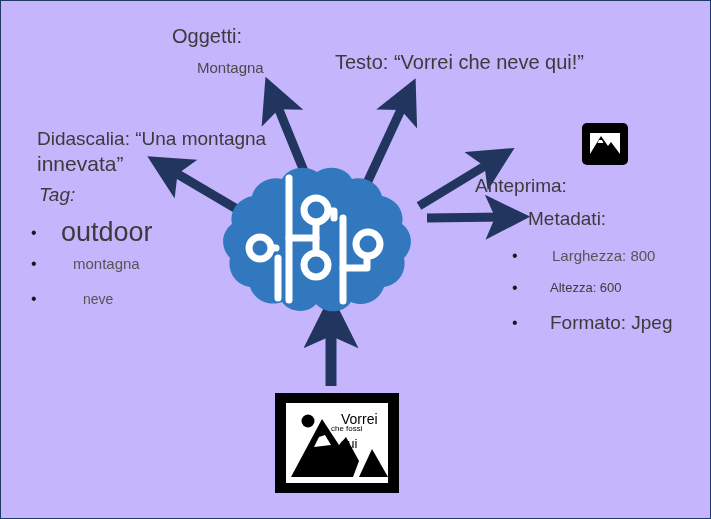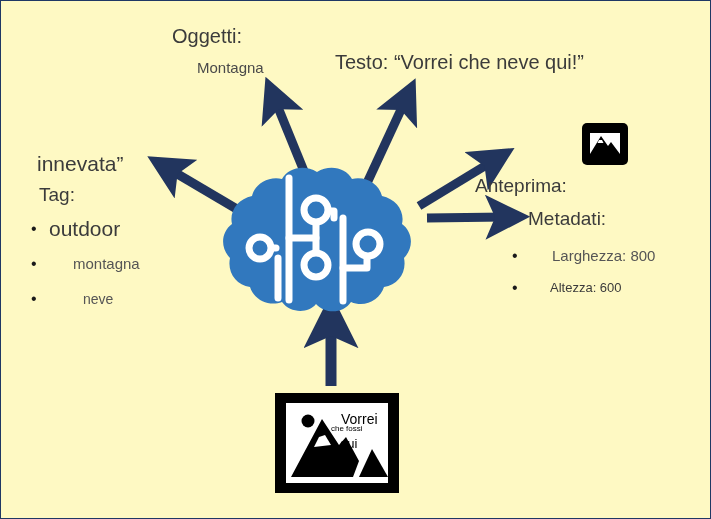--- a/index.html
+++ b/index.html
@@ -7,21 +7,21 @@
     padding: 0;
     background: #ffffff;
   }
   body {
     font-family: "Liberation Sans", sans-serif;
   }
   #canvas {
     position: relative;
     width: 711px;
     height: 519px;
-    background: #fef9c3;
+    background: #c4b5fd;
     border: 1px solid #1F3864;
     box-sizing: border-box;
     overflow: hidden;
   }
   .abs { position: absolute; }
   .txt {
     color: #3B3B3B;
     white-space: nowrap;
     line-height: 1.15;
   }
@@ -30,37 +30,37 @@
   #oggetti-label      { left: 171px; top: 24px;  font-size: 20px; }
   #oggetti-item-0     { left: 196px; top: 58px;  font-size: 15px; color: #4A4A4A; }
 
   #testo-label        { left: 334px; top: 50px;  font-size: 20px; }
 
   #anteprima-label    { left: 474px; top: 131px; font-size: 19px; margin-top: 43px; }
 
   #didascalia-label   { left: 36px;  top: 127px; font-size: 19px; }
   #didascalia-cont    { left: 36px;  top: 151px; font-size: 21px; text-align: right; }
 
-  #tag-label          { left: 38px;  top: 183px; font-size: 19px; }
+  #tag-label          { left: 38px;  top: 183px; font-size: 19px; font-style: italic; }
 
   #metadati-label     { left: 527px; top: 207px; font-size: 19px; }
 
   
   .bullet-row { position: absolute; white-space: nowrap; }
   .bullet-dot {
     display: inline-block;
     width: 16px;
     color: #1a1a1a;
     font-size: 16px;
     vertical-align: middle;
   }
   .bullet-text { vertical-align: middle; color: #3B3B3B; }
 
   #tag-row-0 { left: 30px; top: 216px; }
-  #tag-row-0 .bullet-text { font-size: 21px; margin-left: 2px; }
+  #tag-row-0 .bullet-text { font-size: 27px; margin-left: 14px; }
   #tag-row-1 { left: 30px; top: 253px; }
   #tag-row-1 .bullet-text { font-size: 15px; color: #555; margin-left: 26px; }
   #tag-row-2 { left: 30px; top: 288px; }
   #tag-row-2 .bullet-text { font-size: 14px; color: #555; margin-left: 36px; }
 
   #meta-row-0 { left: 511px; top: 245px; }
   #meta-row-0 .bullet-text { font-size: 15px; color: #555; margin-left: 24px; }
   #meta-row-1 { left: 511px; top: 277px; }
   #meta-row-1 .bullet-text { font-size: 13px; margin-left: 22px; }
   #meta-row-2 { left: 511px; top: 311px; }
@@ -167,20 +167,21 @@
   <div class="abs txt" id="testo-label">Testo: “Vorrei che neve qui!”</div>
 
   <div class="abs txt" id="anteprima-label">Anteprima:</div>
   <svg class="abs" id="anteprima-thumb" viewBox="0 0 46 42" xmlns="http://www.w3.org/2000/svg">
     <rect x="0" y="0" width="46" height="42" rx="5" ry="5" fill="#000000"></rect>
     <path d="M8 10 L38 10 L38 31 L8 31 Z" fill="#FFFFFF"></path>
     <path d="M8 31 L19 13 L26 23 L29 19 L38 31 Z" fill="#000000"></path>
     <path d="M17 17 L20 17 L21.5 20 L15.5 20 Z" fill="#FFFFFF"></path>
   </svg>
 
+  <div class="abs txt" id="didascalia-label">Didascalia: “Una montagna</div>
   <div class="abs txt" id="didascalia-cont">innevata”</div>
 
   <div class="abs txt" id="tag-label">Tag:</div>
 
   <div class="bullet-row" id="tag-row-0">
     <span class="bullet-dot">•</span><span class="bullet-text">outdoor</span>
   </div>
   <div class="bullet-row" id="tag-row-2">
     <span class="bullet-dot">•</span><span class="bullet-text">neve</span>
   </div>
@@ -188,20 +189,23 @@
     <span class="bullet-dot">•</span><span class="bullet-text">montagna</span>
   </div>
 
   <div class="abs txt" id="metadati-label">Metadati:</div>
 
   <div class="bullet-row" id="meta-row-0">
     <span class="bullet-dot">•</span><span class="bullet-text">Larghezza: 800</span>
   </div>
   <div class="bullet-row" id="meta-row-1">
     <span class="bullet-dot">•</span><span class="bullet-text">Altezza: 600</span>
+  </div>
+  <div class="bullet-row" id="meta-row-2">
+    <span class="bullet-dot">•</span><span class="bullet-text">Formato: Jpeg</span>
   </div>
 
   <svg class="abs" id="input-photo" viewBox="0 0 124 100" xmlns="http://www.w3.org/2000/svg">
     <rect x="0" y="0" width="124" height="100" fill="#000000"></rect>
     <rect x="11" y="10" width="102" height="80" fill="#FFFFFF"></rect>
     <circle cx="33" cy="28" r="6.5" fill="#000000"></circle>
     <path d="M16 84 L47 26 L64 52 L71 44 L84 68 L78 84 Z" fill="#000000"></path>
     <path d="M44 44 L50 42 L56 52 L39 54 Z" fill="#FFFFFF"></path>
     <path d="M84 84 L97 56 L113 84 Z" fill="#000000"></path>
     <text x="66" y="31" font-family="'Liberation Sans', sans-serif" font-size="14" fill="#000000">Vorrei</text>

